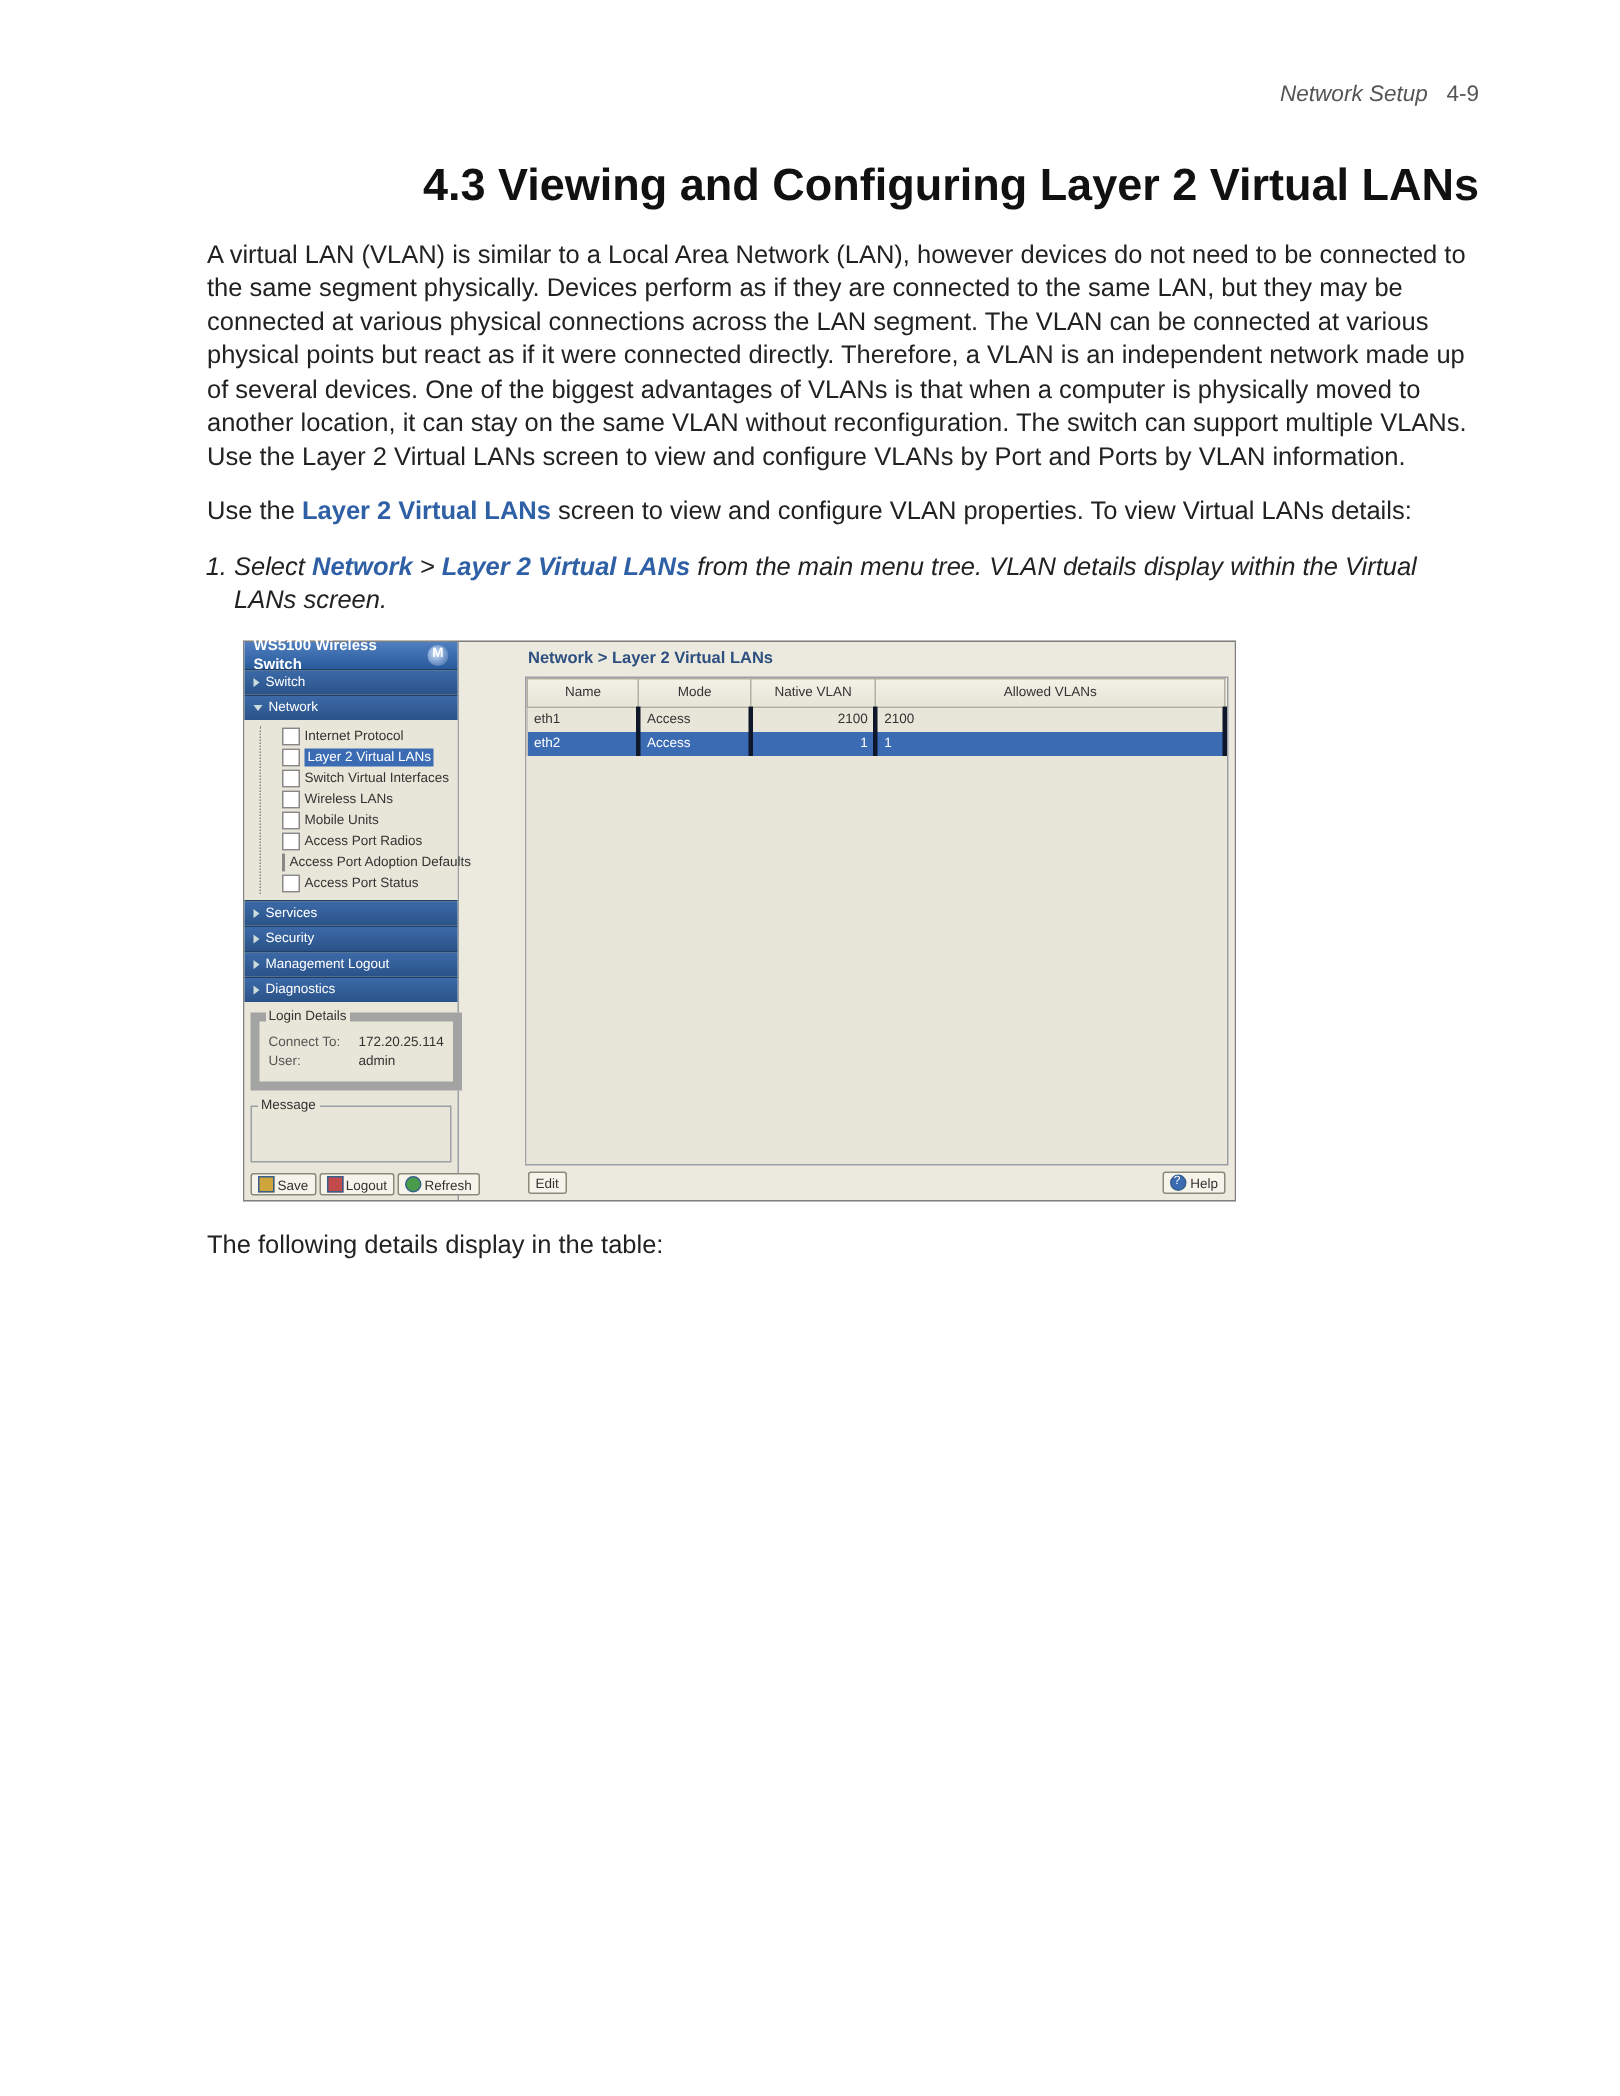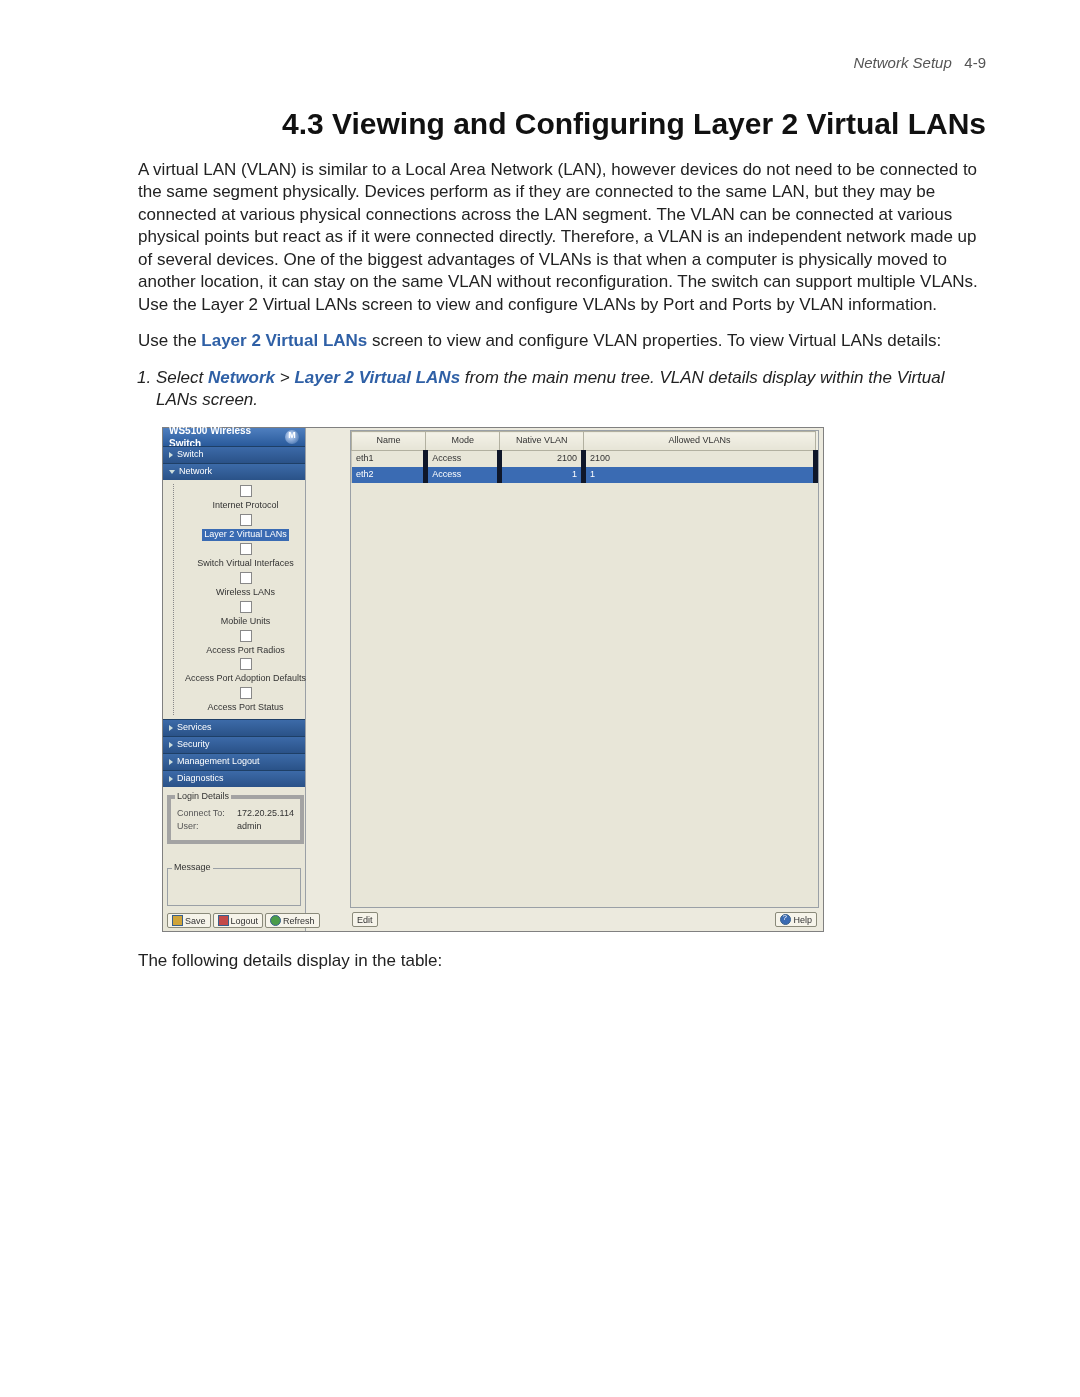--- a/index.html
+++ b/index.html
@@ -97,37 +97,36 @@
     background: #e8e6d8;
     padding: 4px 2px 4px 6px;
     flex: 1 0 auto;
     font-size: 9px;
     color: #333;
   }
   .tree .item {
     display: flex; align-items: center; gap: 3px;
     padding: 1px 0 1px 8px;
     white-space: nowrap;
-    flex-direction: column;
   }
   .tree .dotted {
     border-left: 1px dotted #888;
     margin-left: 4px;
     padding-left: 6px;
   }
   .tree .item.selected span.lbl {
     background: #3a6bb3; color: #fff; padding: 0 2px;
   }
   .tree .ic {
     width: 10px; height: 10px; display:inline-block;
     border:1px solid #888; background:#fff; font-size:7px; line-height:9px; text-align:center; color:#777;
   }
   .login-box {
-    border: 4px solid #a3a3a3;
-    margin: 4px 4px 16px 4px;
+    border: 6px solid #a3a3a3;
+    margin: 4px 4px 2px 4px;
     padding: 4px 4px 6px 4px;
     font-size: 9px;
     background: #e8e6d8;
     position: relative;
   }
   .login-box legend{ font-size:9px; padding:0 2px; color:#333; }
   .login-row { display:flex; gap:4px; padding: 1px 2px; }
   .login-row .k{ width:56px; color:#555;}
   .msg-box {
     border: 1px solid #9aa0a6;
@@ -186,21 +185,21 @@
   }
   table.grid th {
     background: linear-gradient(#f4f2e8, #e6e4d6);
     border: 1px solid #b2b0a0;
     font-weight: normal;
     padding: 3px 0;
     color: #333;
   }
   table.grid td {
     border-left: 1px solid #c8c6ba;
-    border-right: 5px solid #0f172a;
+    border-right: 3px solid #0f172a;
     padding: 2px 4px;
     background: #e8e6d8;
   }
   table.grid tr.sel td {
     background: #3a6bb3; color: #fff;
   }
   .grid-fill{ flex:1 1 auto; background:#e8e6d8; border-top:0; }
   .bottombar {
     display:flex; justify-content: space-between; 
     padding: 4px 6px;
@@ -331,20 +330,21 @@
               <span>Logout</span>
             </button>
           <button>
               <span class="ic2 refresh"></span>
               <span>Refresh</span>
             </button>
         </div>
       </div>
 
       <div class="main">
+        <div class="breadcrumb">Network &gt; Layer 2 Virtual LANs</div>
 
         <div class="grid-wrap">
           <table class="grid">
             <colgroup>
                 <col style="width:16%">
                 <col style="width:16%">
                 <col style="width:18%">
                 <col style="width:50%">
               </colgroup>
             <thead>

